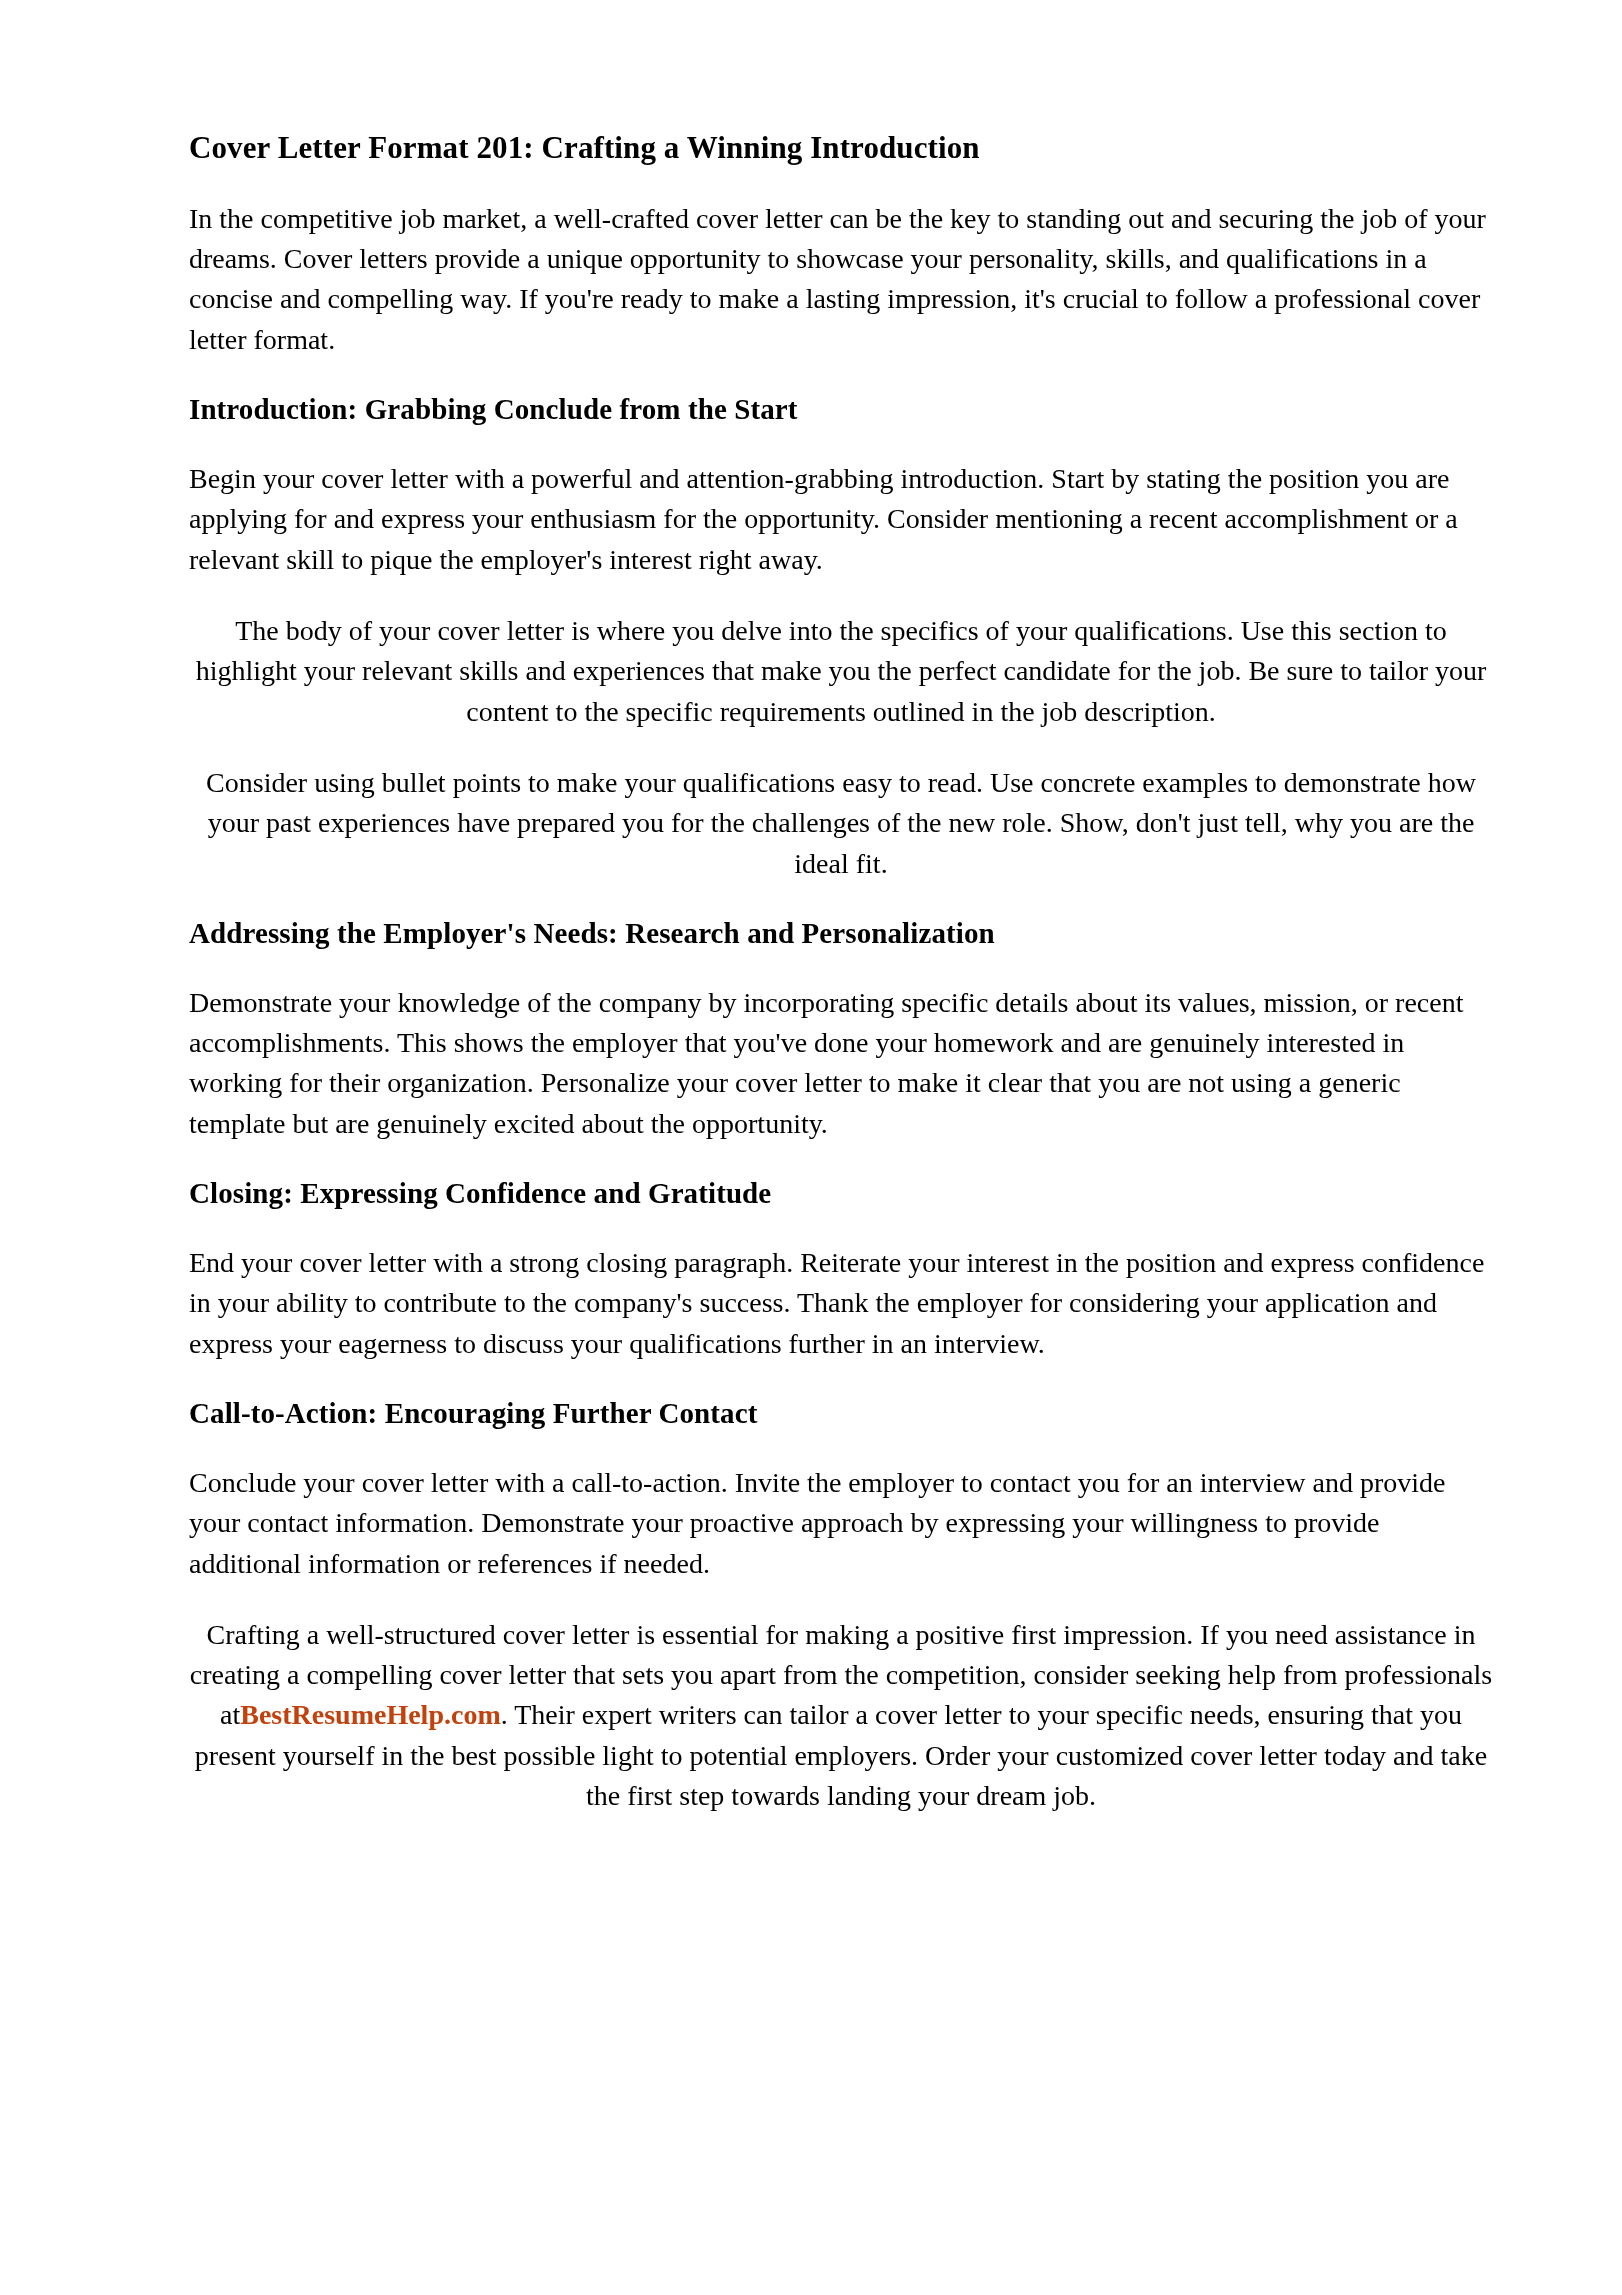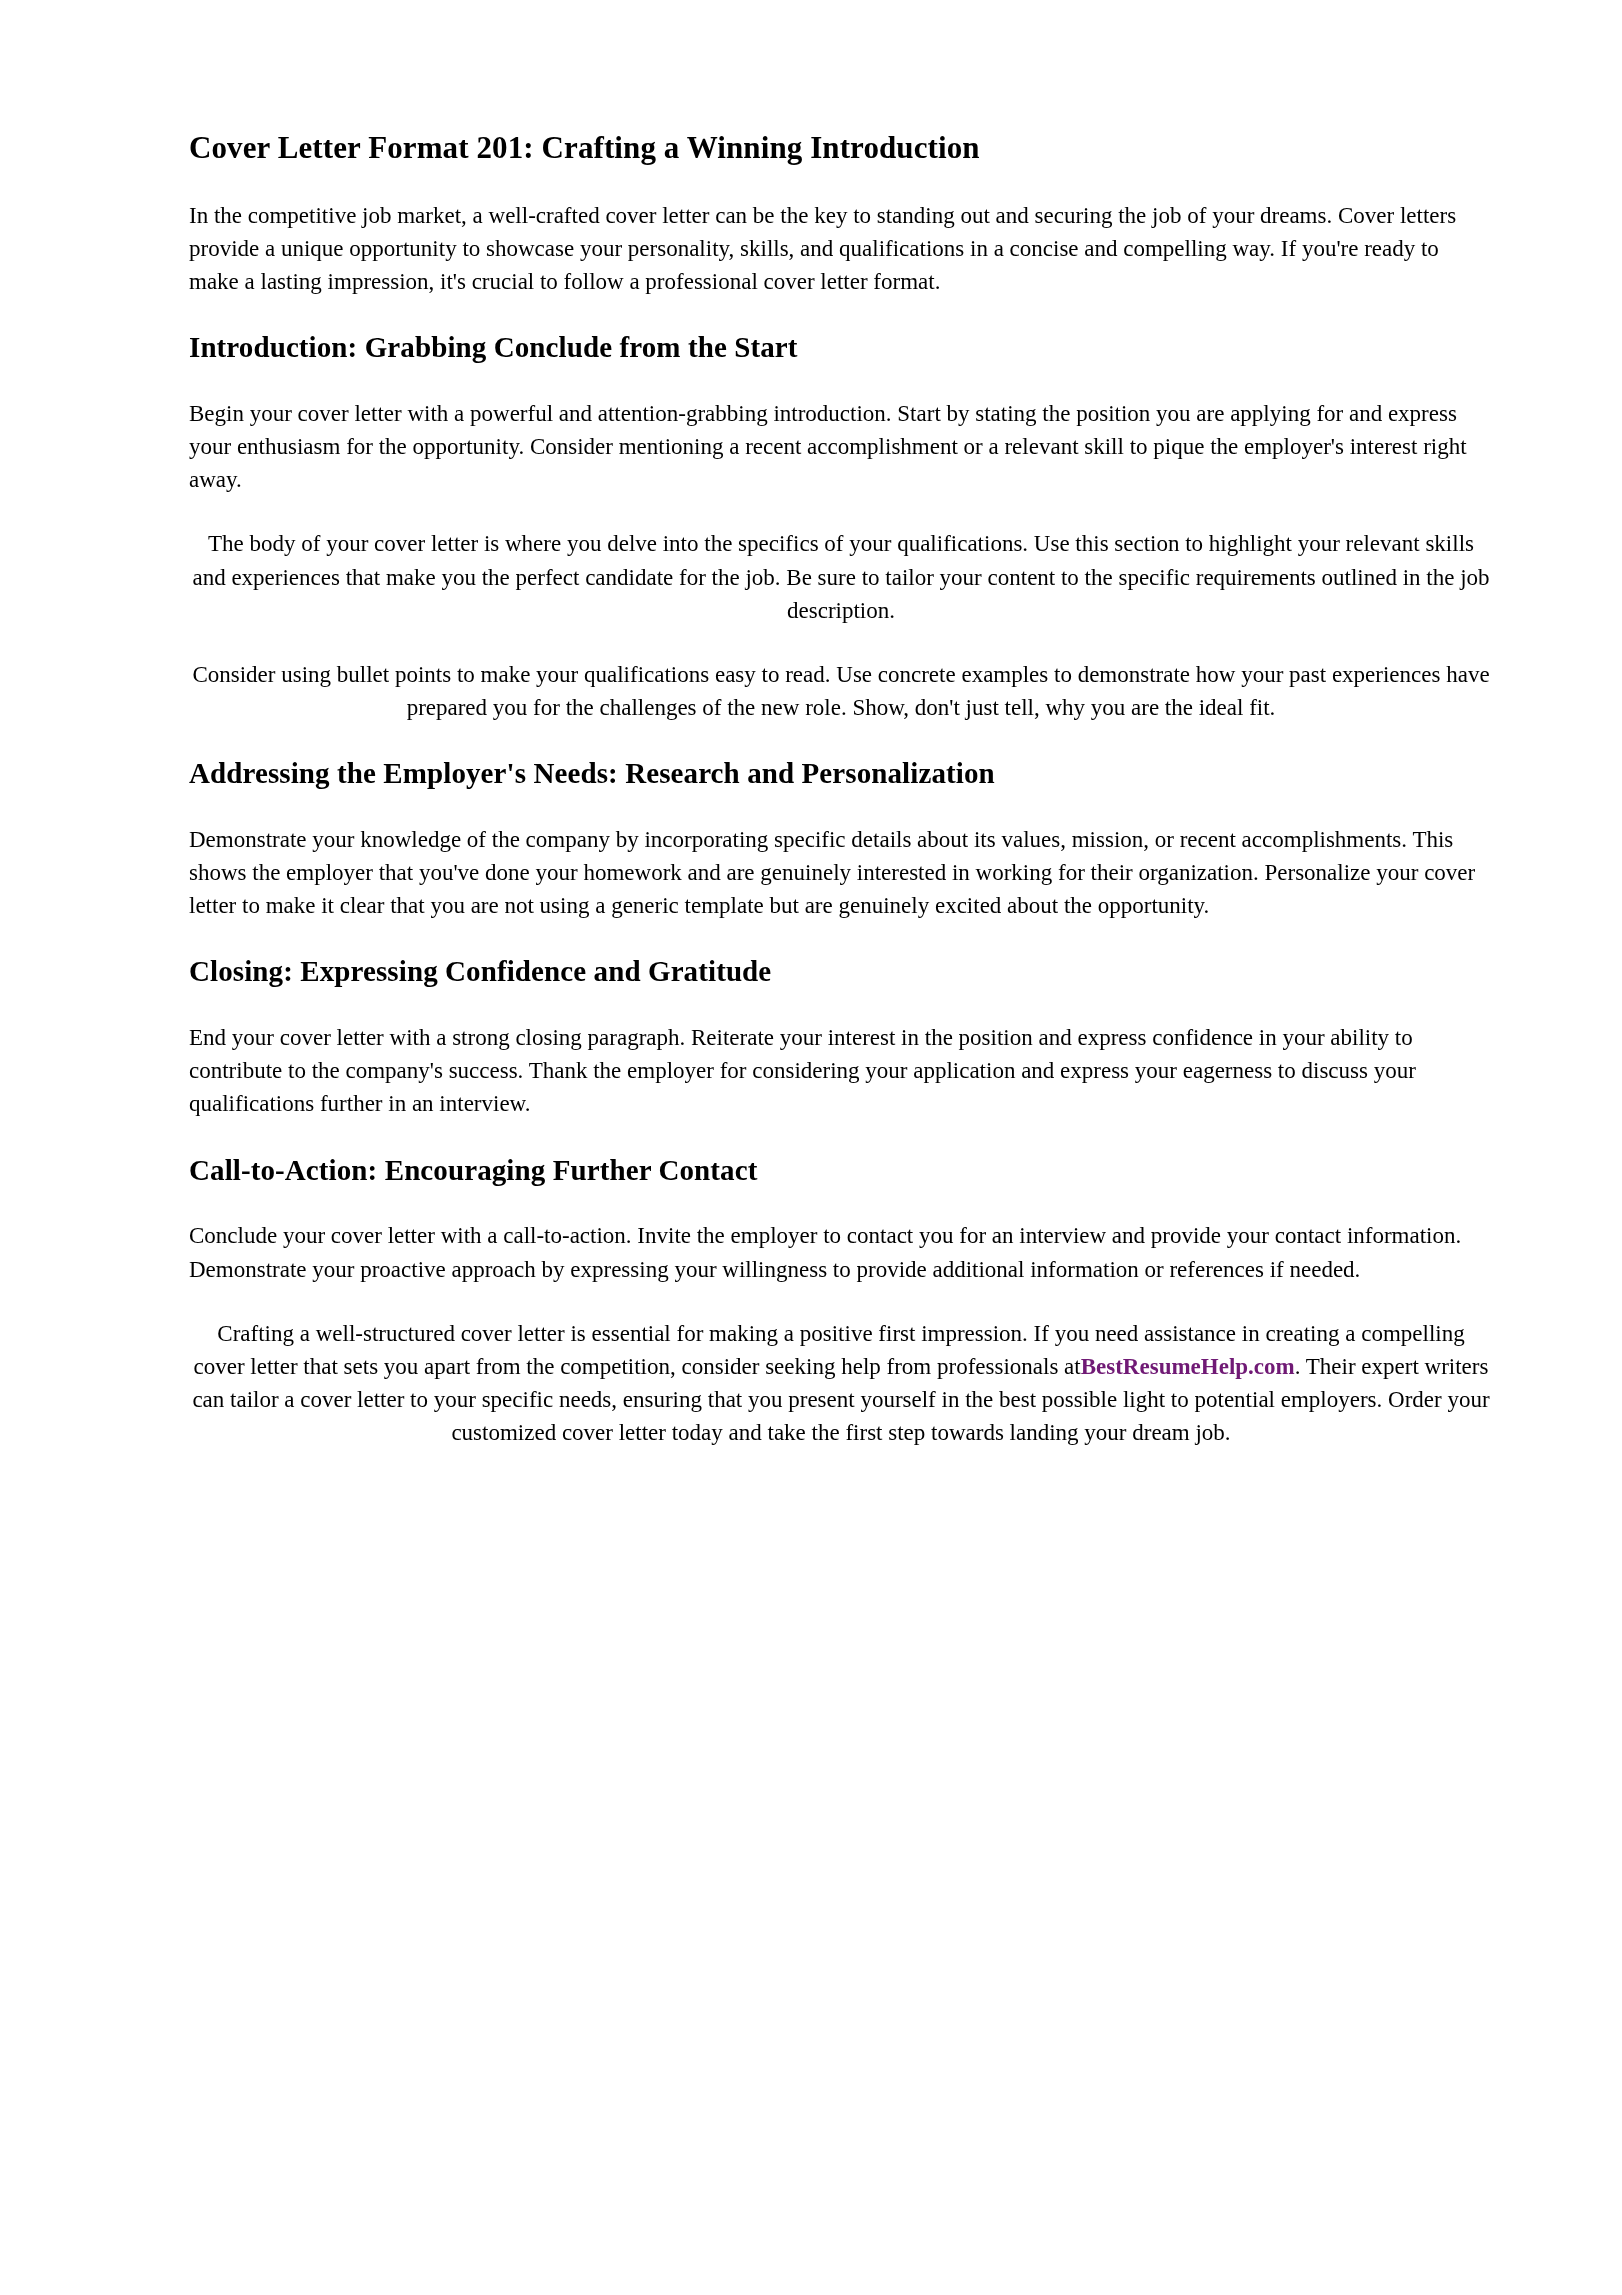--- a/index.html
+++ b/index.html
@@ -36,32 +36,32 @@
     letter-spacing: 0.1px;
   }
   h2.section-heading {
     font-size: 29px;
     font-weight: bold;
     line-height: 1.24;
     margin: 32px 0 31px 0;
     letter-spacing: 0.1px;
   }
   p.body-text {
-    font-size: 23px;
+    font-size: 28px;
     font-weight: normal;
     line-height: 1.44;
     margin: 0 0 31px 0;
     text-align: left;
     letter-spacing: 0px;
   }
   p.body-text:last-child {
     margin-bottom: 0;
   }
   a.inline-link {
-    color: #701a75;
+    color: #c2410c;
     font-weight: bold;
     text-decoration: none;
   }
   .block + .block {
     margin-top: 0;
     text-align: center;
   }
 </style>
 </head>
 <body>

